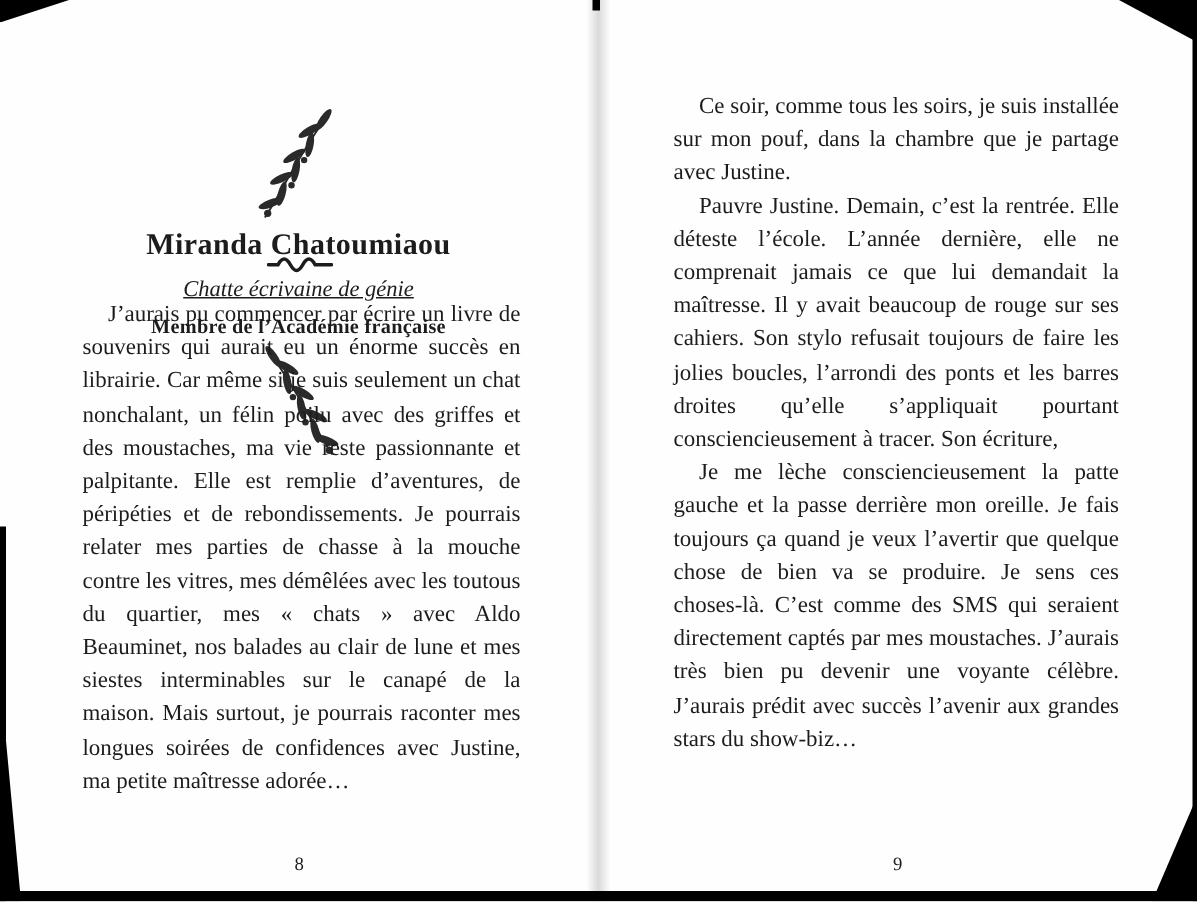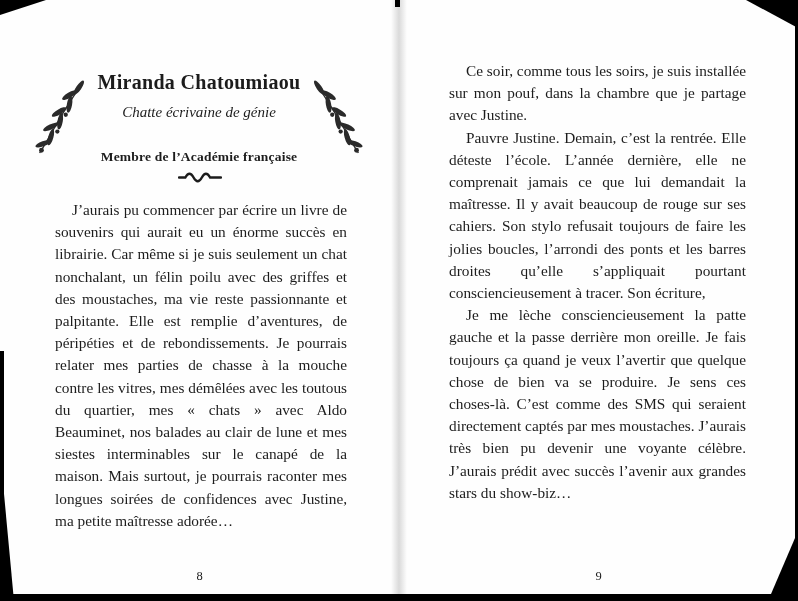--- a/index.html
+++ b/index.html
@@ -33,29 +33,29 @@
   }
 
   
   .page { position: absolute; top: 0; height: 100%; }
   .page-left  { left: 0;   width: 399px; }
   .page-right { left: 399px; width: 399px; }
 
   
   .chapter-header {
     position: absolute; left: 34px; top: 68px; width: 330px; height: 100px;
-    display: flex; align-items: center; justify-content: space-between;
+    display: flex; align-items: center; justify-content: space-between; flex-direction: column;
   }
   .branch { width: 56px; height: 84px; flex: 0 0 auto; }
   .branch.mirrored { transform: scaleX(-1); }
   .header-text { flex: 1 1 auto; text-align: center; padding: 0 2px; }
   .chapter-title {
     margin: 0 0 10px 0; font-size: 20px; font-weight: bold; letter-spacing: 0.3px;
   }
-  .chapter-subtitle { font-style: italic; font-size: 15px; margin-bottom: 28px; }
+  .chapter-subtitle { font-style: italic; font-size: 15px; margin-bottom: 8px; text-decoration: underline; }
   .chapter-affiliation { font-weight: bold; font-size: 13.5px; letter-spacing: 0.2px; }
 
   .ornament { position: absolute; top: 170px; left: 0; width: 100%; text-align: center; }
 
   
   .body-text { position: absolute; }
   .page-left  .body-text { top: 199px; left: 55px; width: 292px; }
   .page-right .body-text { top: 60px;  left: 50px; width: 297px; }
   .body-text p {
     margin: 0; text-indent: 17px; text-align: justify;

